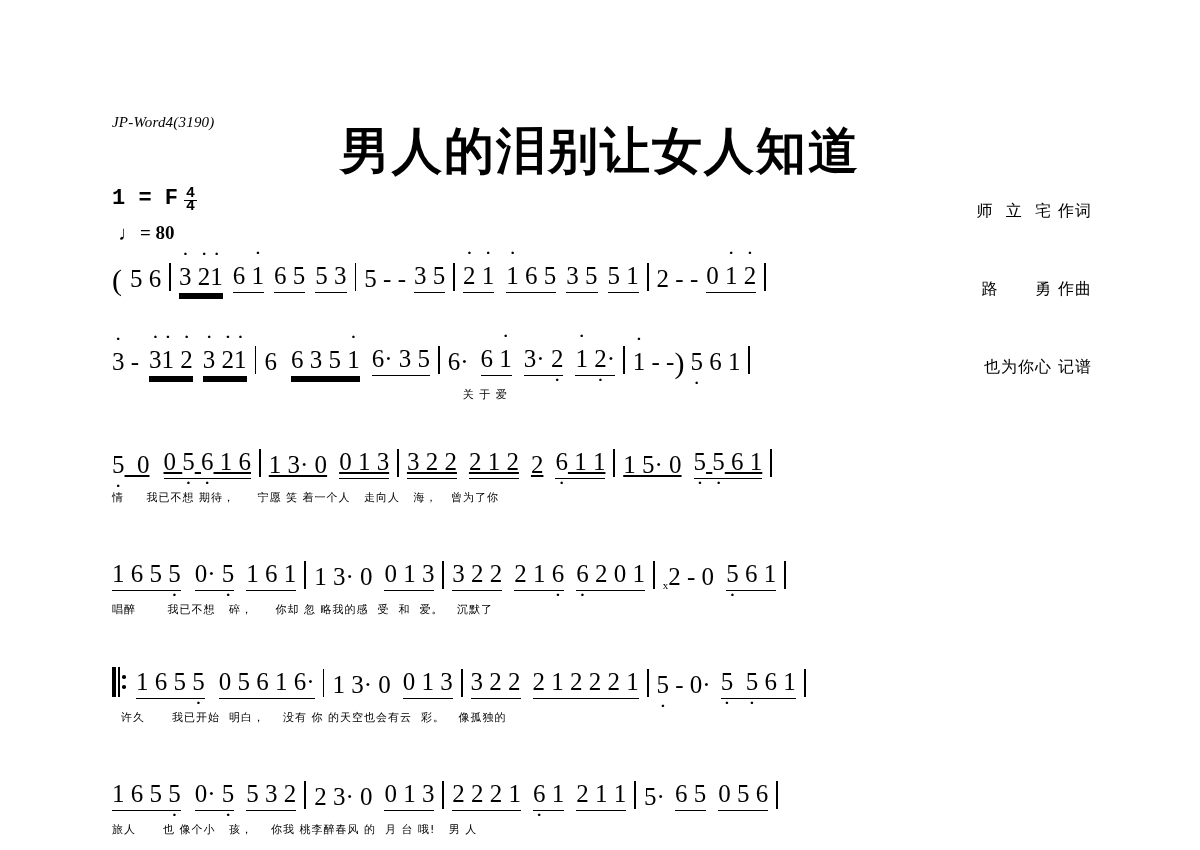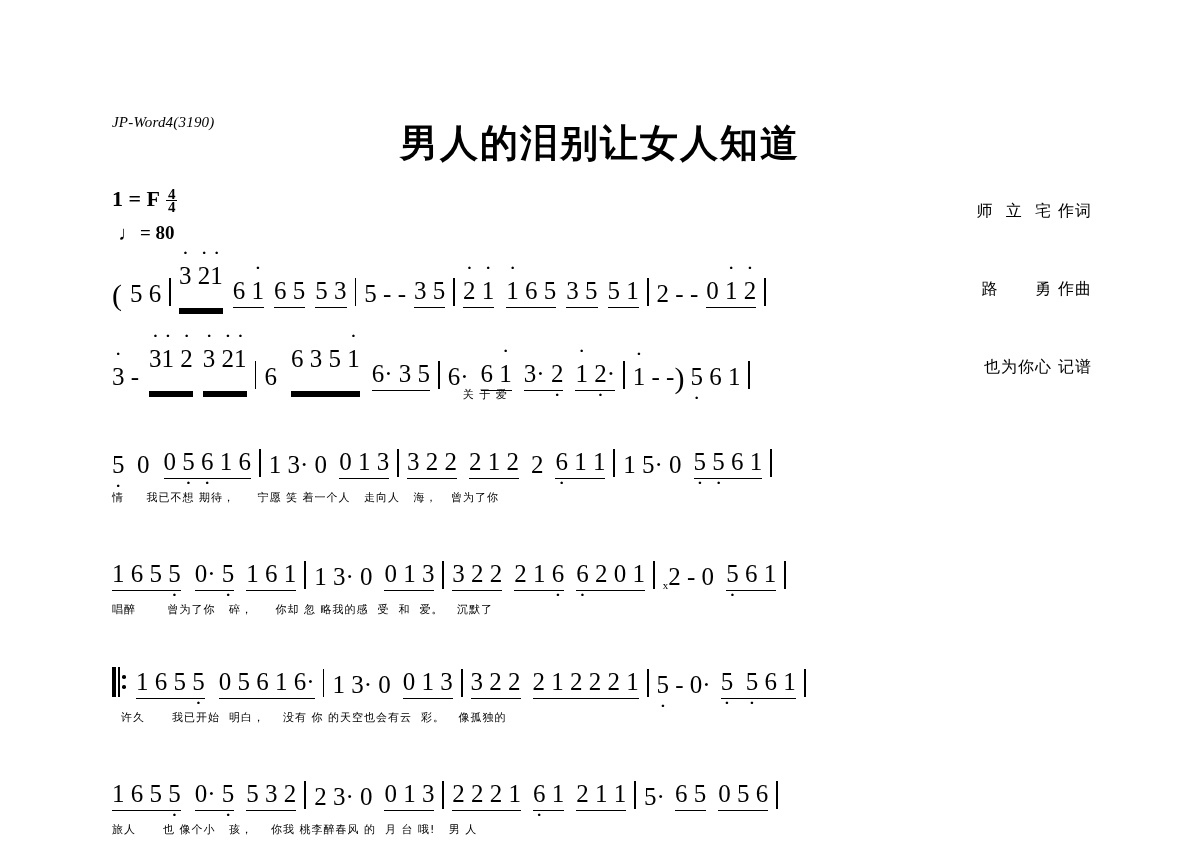--- a/index.html
+++ b/index.html
@@ -16,39 +16,39 @@
   
   .corner-id {
     position:absolute; left:112px; top:114px;
     font-family:"Liberation Serif", serif;
     font-style:italic; font-size:15px; letter-spacing:.2px;
   }
   .title {
     position:absolute; left:0; top:118px; width:1200px;
     text-align:center;
     font-family:"DejaVu Sans", sans-serif;
-    font-weight:bold; font-size:38px; letter-spacing:2px;
+    font-weight:bold; font-size:50px; letter-spacing:2px;
   }
   .singer {
     position:absolute; left:0; top:190px; width:1200px;
     text-align:center;
     font-family:"DejaVu Sans", sans-serif;
     font-size:19px; letter-spacing:1px;
   }
   .credits {
     position:absolute; right:108px; top:146px;
     font-family:"DejaVu Sans", sans-serif;
     font-size:16px; line-height:26px; text-align:right;
     white-space:pre;
   }
   .credits div { letter-spacing:1px;text-align:right; }
 
   .keysig {
     position:absolute; left:112px; top:186px;
-    font-family:Liberation Serif, serif;
+    font-family:Liberation Mono, monospace;
     font-weight:bold; font-size:22px;
     display:flex; align-items:flex-start; gap:6px;
   }
   .frac { display:inline-block; text-align:center; font-size:15px; line-height:12px; font-weight:bold; position:relative; top:2px; }
   .frac .num { display:block; border-bottom:1.6px solid #000; padding:0 2px; }
   .frac .den { display:block; padding:0 2px; }
   .tempo {
     position:absolute; left:118px; top:222px;
     font-family:"Liberation Serif", serif;
     font-size:19px; font-weight:bold;
@@ -65,21 +65,21 @@
     white-space:pre;
     display:flex; align-items:flex-end;
   }
   .lyrics {
     position:absolute; left:112px; width:976px;
     font-family:"DejaVu Sans", sans-serif;
     font-size:11px; letter-spacing:1px; white-space:pre;
   }
   
   .u1 { border-bottom:1.7px solid #000; padding-bottom:2px; }
-  .u2 { box-shadow:0 2px 0 0 #000, 0 6px 0 0 #000; padding-bottom:18px;font-family:Liberation Serif, serif; }
+  .u2 { box-shadow:0 2px 0 0 #000, 0 6px 0 0 #000; padding-bottom:2px;font-family:Liberation Serif, serif; }
 
   
   .dotu::after { content:"·"; position:absolute; left:50%; transform:translateX(-50%); top:-13px; font-size:22px; line-height:8px; }
   .dotd::after { content:"·"; position:absolute; left:50%; transform:translateX(-50%); bottom:-11px; font-size:22px; line-height:8px; }
   .n { position:relative; display:inline-block; }
 
   .bar { display:inline-block; width:1.8px; height:28px; background:#000; margin:0 8px; position:relative; top:-2px; }
   .repeat { display:inline-block; position:relative; width:14px; height:30px; top:-2px; }
   .repeat .thick { position:absolute; left:0; top:0; width:4px; height:30px; background:#000; }
   .repeat .thin  { position:absolute; left:6px; top:0; width:1.6px; height:30px; background:#000; }
@@ -176,21 +176,21 @@
       <span class="seg"><span class="n dotu">1</span>&nbsp;-&nbsp;-</span>
       <span class="paren">)</span>
       <span style="width:6px"></span>
       <span class="seg"><span class="n dotd">5</span>&nbsp;6&nbsp;1</span>
       <span class="bar"></span>
     </div>
     <div class="lyrics" style="top:42px;">                                                                              关 于 爱</div>
   </div>
 
   <div class="row" style="top:448px;">
-    <div class="notes" style="top:0;">
+    <div class="notes" style="top:0;text-decoration:underline;">
       <span class="seg"><span class="n dotd">5</span>&nbsp;&nbsp;0</span>
       <span style="width:14px"></span>
       <span class="seg u1">0&nbsp;<span class="n dotd">5</span>&nbsp;<span class="n dotd">6</span>&nbsp;1&nbsp;6</span>
       <span class="bar"></span>
       <span class="seg">1&nbsp;3·&nbsp;0</span>
       <span style="width:12px"></span>
       <span class="seg u1">0&nbsp;1&nbsp;3</span>
       <span class="bar"></span>
       <span class="seg u1">3&nbsp;2&nbsp;2</span>
       <span style="width:12px"></span>
@@ -225,21 +225,21 @@
       <span class="seg u1">2&nbsp;1&nbsp;<span class="n dotd">6</span></span>
       <span style="width:12px"></span>
       <span class="seg u1"><span class="n dotd">6</span>&nbsp;2&nbsp;0&nbsp;1</span>
       <span class="bar"></span>
       <span class="tiny-sup">x</span>
       <span class="seg">2&nbsp;-&nbsp;0</span>
       <span style="width:12px"></span>
       <span class="seg u1"><span class="n dotd">5</span>&nbsp;6&nbsp;1</span>
       <span class="bar"></span>
     </div>
-    <div class="lyrics" style="top:42px;">唱醉       曾为了你   碎，     你却 忽 略我的感  受  和  爱。   沉默了</div>
+    <div class="lyrics" style="top:42px;">唱醉       我已不想   碎，     你却 忽 略我的感  受  和  爱。   沉默了</div>
   </div>
 
   <div class="row" style="top:668px;">
     <div class="notes" style="top:0;">
       <span class="repeat">
         <span class="thick"></span><span class="thin"></span><span class="d1"></span><span class="d2"></span>
       </span>
       <span style="width:10px"></span>
       <span class="seg u1">1&nbsp;6&nbsp;5&nbsp;<span class="n dotd">5</span></span>
       <span style="width:14px"></span>

